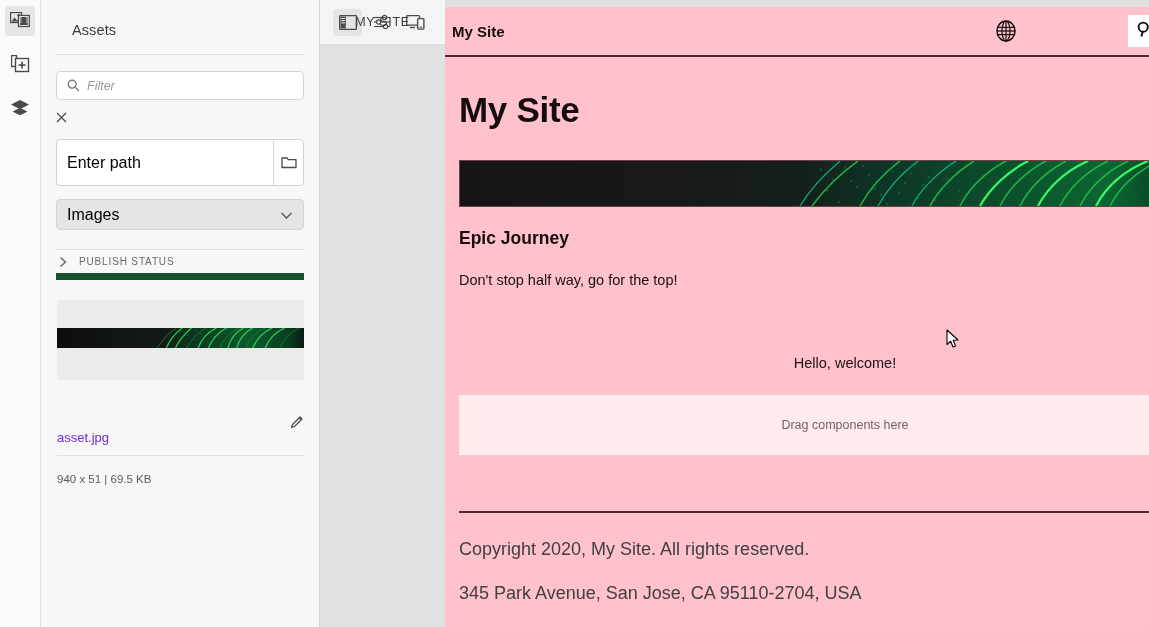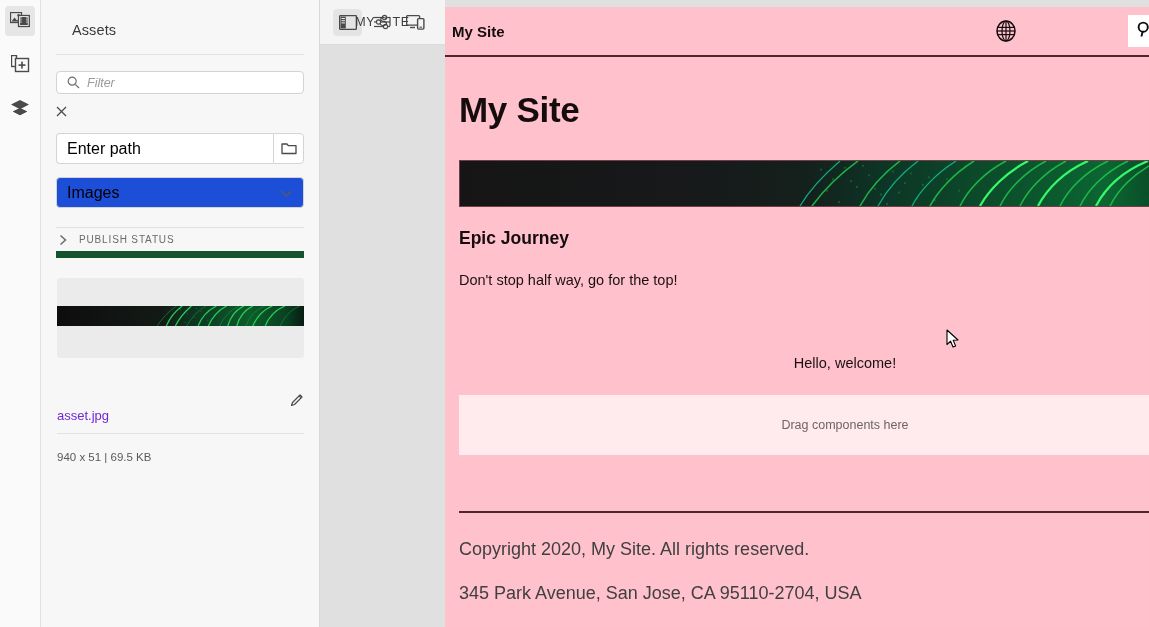--- a/index.html
+++ b/index.html
@@ -45,40 +45,40 @@
   }
   .panel-rule {
     height: 1px; background: #e2e2e2;
     margin: 16px 15px 0 15px;
   }
   .field {
     margin: 16px 15px 0 15px;
     position: relative;
   }
   .txtbox {
-    height: 23px;
+    height: 29px;
     background: #ffffff;
     border: 1px solid #d4d4d4;
     border-radius: 4px;
     display: flex; align-items: center;
     padding-left: 10px;
     font-size: 12.5px;
   }
   .txtbox .ph { color: #9a9a9a; font-style: italic; font-size: 12.5px; }
   .txtbox .mag { margin-right: 7px; display: flex; }
   .clearrow {
     margin: 8px 0 0 15px;
     width: 20px; height: 18px;
     display: flex; align-items: center; justify-content: flex-start;
     cursor: pointer;
   }
   .combo-row {
     display: flex;
     margin: 13px 15px 12px 15px;
-    height: 31px;
+    height: 47px;
   }
   .combo-main {
     flex: 1;
     background: #fff;
     border: 1px solid #d4d4d4;
     border-right: none;
     border-radius: 4px 0 0 4px;
     display: flex; align-items: center;
     padding-left: 10px;
   }
@@ -86,21 +86,21 @@
     width: 31px;
     background: #fff;
     border: 1px solid #d4d4d4;
     border-radius: 0 4px 4px 0;
     display: flex; align-items: center; justify-content: center;
     cursor: pointer;
   }
   .select {
     margin: 13px 15px 0 15px;
     height: 31px;
-    background: #1d4ed8;
+    background: #e5e5e5;
     border: 1px solid #d4d4d4;
     border-radius: 4px;
     display: flex; align-items: center;
     padding: 0 10px;
     cursor: pointer;
   }
   .select .ph { flex: 1; }
   .accordion {
     margin: 19px 15px 0 15px;
     border-top: 1px solid #e2e2e2;

